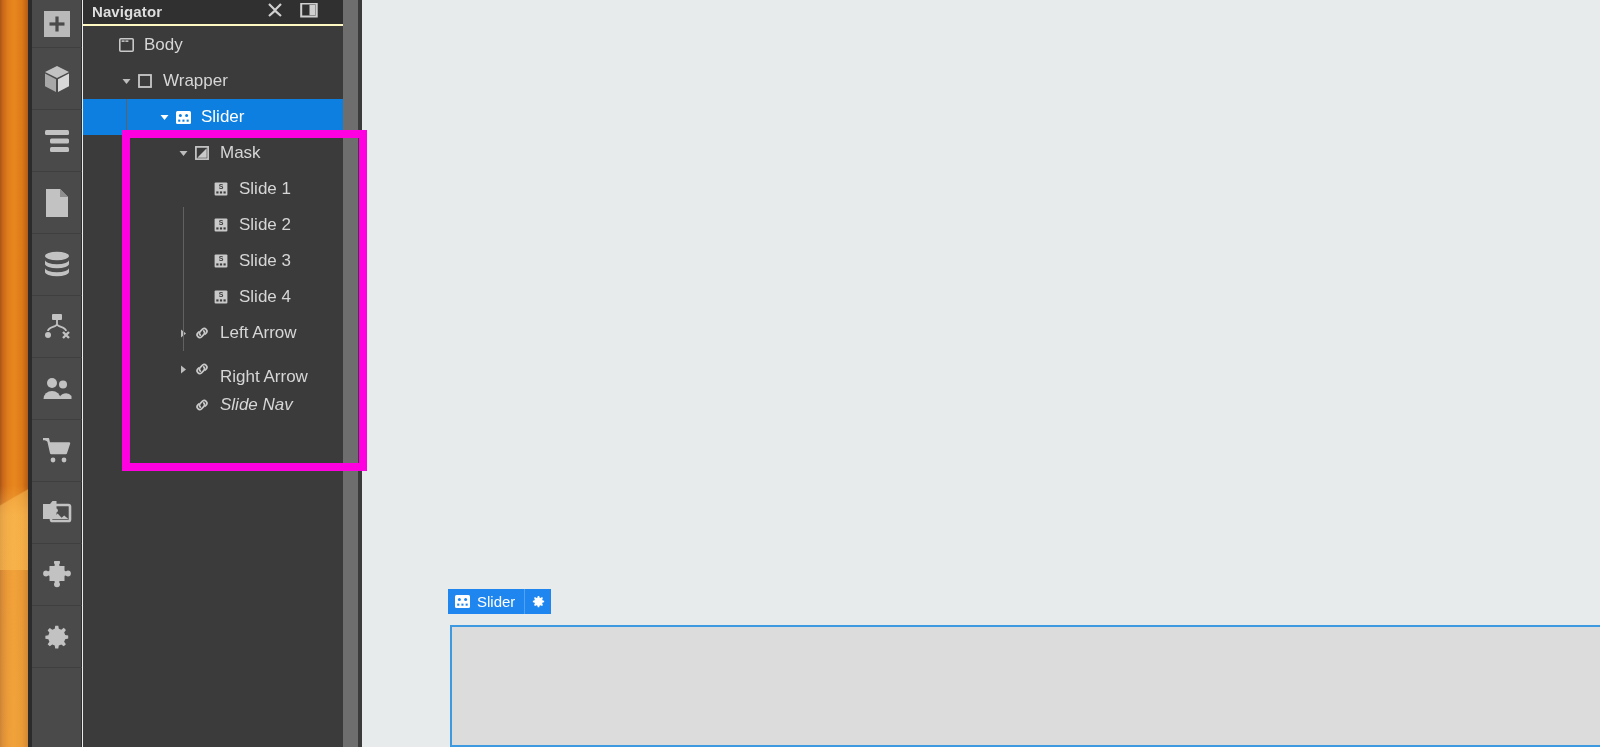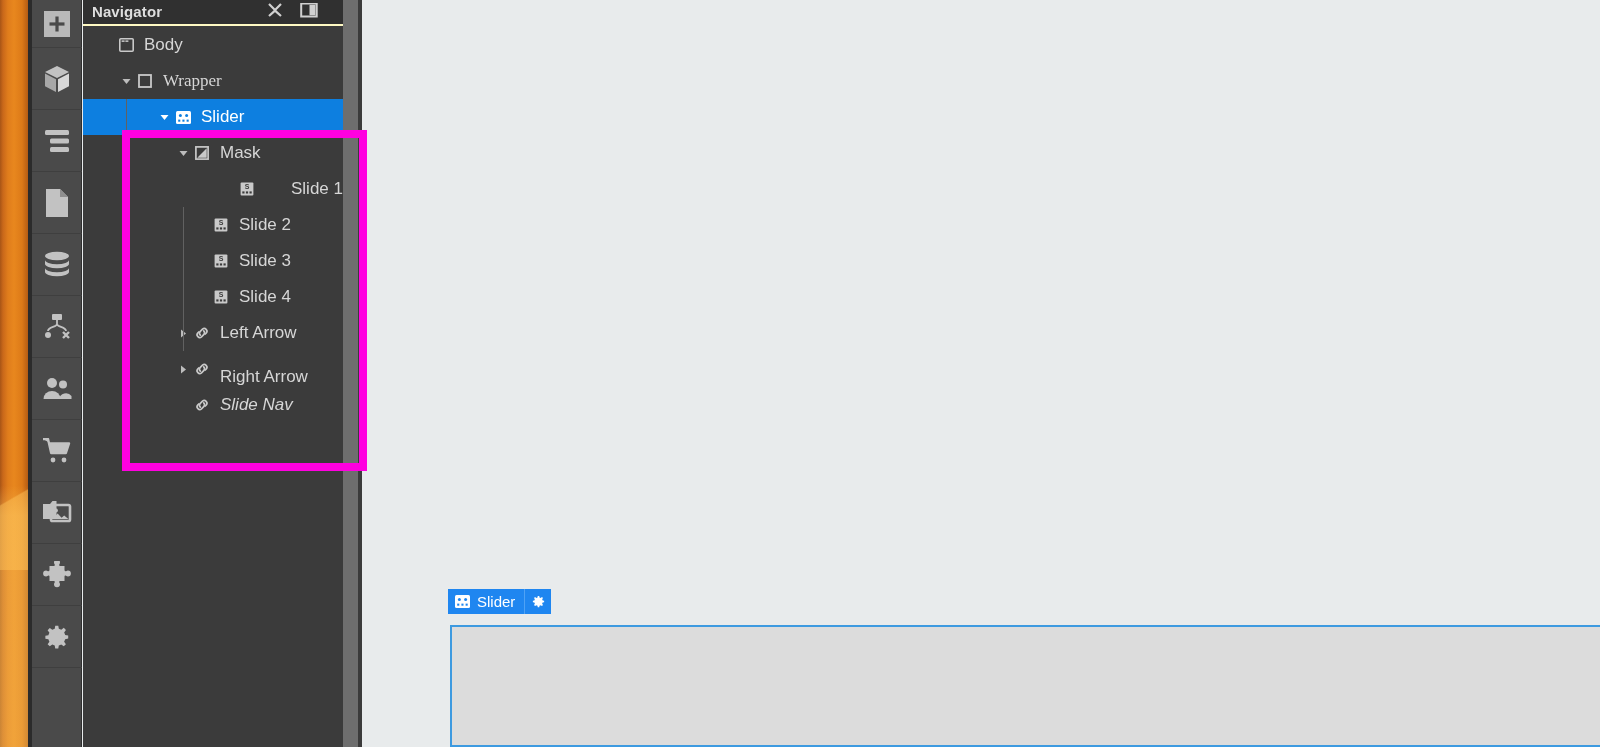--- a/index.html
+++ b/index.html
@@ -299,21 +299,21 @@
           <span class="twisty"></span>
           <span class="ico">
             <svg width="15" height="14" viewBox="0 0 15 14">
               <rect x="0.8" y="0.8" width="13.4" height="12.4" rx="1" fill="none" stroke="#c9c9c9" stroke-width="1.6"></rect>
               <rect x="2.6" y="2.4" width="3" height="1.5" fill="#c9c9c9"></rect>
               <rect x="6.4" y="2.4" width="3" height="1.5" fill="#c9c9c9"></rect>
             </svg>
           </span>
           <span class="lbl">Body</span>
         </div>
-        <div class="tree-row" style="padding-left: 36px; font-family: Liberation Serif, serif;">
+        <div class="tree-row" style="padding-left: 36px;">
           <span class="twisty">
             <svg width="9" height="9" viewBox="0 0 9 9">
               <path fill="#bdbdbd" d="M0.5 2 L8.5 2 L4.5 7z"></path>
             </svg>
           </span>
           <span class="ico">
             <svg width="14" height="14" viewBox="0 0 14 14">
               <rect x="1" y="1" width="12" height="12" fill="none" stroke="#c9c9c9" stroke-width="1.8"></rect>
             </svg>
           </span>
@@ -344,21 +344,21 @@
             </svg>
           </span>
           <span class="ico">
             <svg width="14" height="14" viewBox="0 0 14 14">
               <rect x="0.9" y="0.9" width="12.2" height="12.2" fill="none" stroke="#c9c9c9" stroke-width="1.7"></rect>
               <path fill="#c9c9c9" d="M2.3 11.7 L11.7 2.3 L11.7 11.7z"></path>
             </svg>
           </span>
           <span class="lbl">Mask</span>
         </div>
-        <div class="tree-row" style="padding-left: 112px; justify-content: space-between;">
+        <div class="tree-row" style="padding-left: 112px;">
           <span class="twisty"></span>
           <span class="ico">
             <svg width="14" height="14" viewBox="0 0 14 14">
               <rect x="0.6" y="0.6" width="12.8" height="12.8" rx="1" fill="#c9c9c9"></rect>
               <text x="7" y="7.4" font-size="7" font-family="Liberation Sans, sans-serif" font-weight="bold" text-anchor="middle" fill="#3b3b3b">S</text>
               <rect x="2.3" y="9.4" width="2.2" height="2.1" fill="#3b3b3b"></rect>
               <rect x="5.9" y="9.4" width="2.2" height="2.1" fill="#3b3b3b"></rect>
               <rect x="9.5" y="9.4" width="2.2" height="2.1" fill="#3b3b3b"></rect>
             </svg>
           </span>

